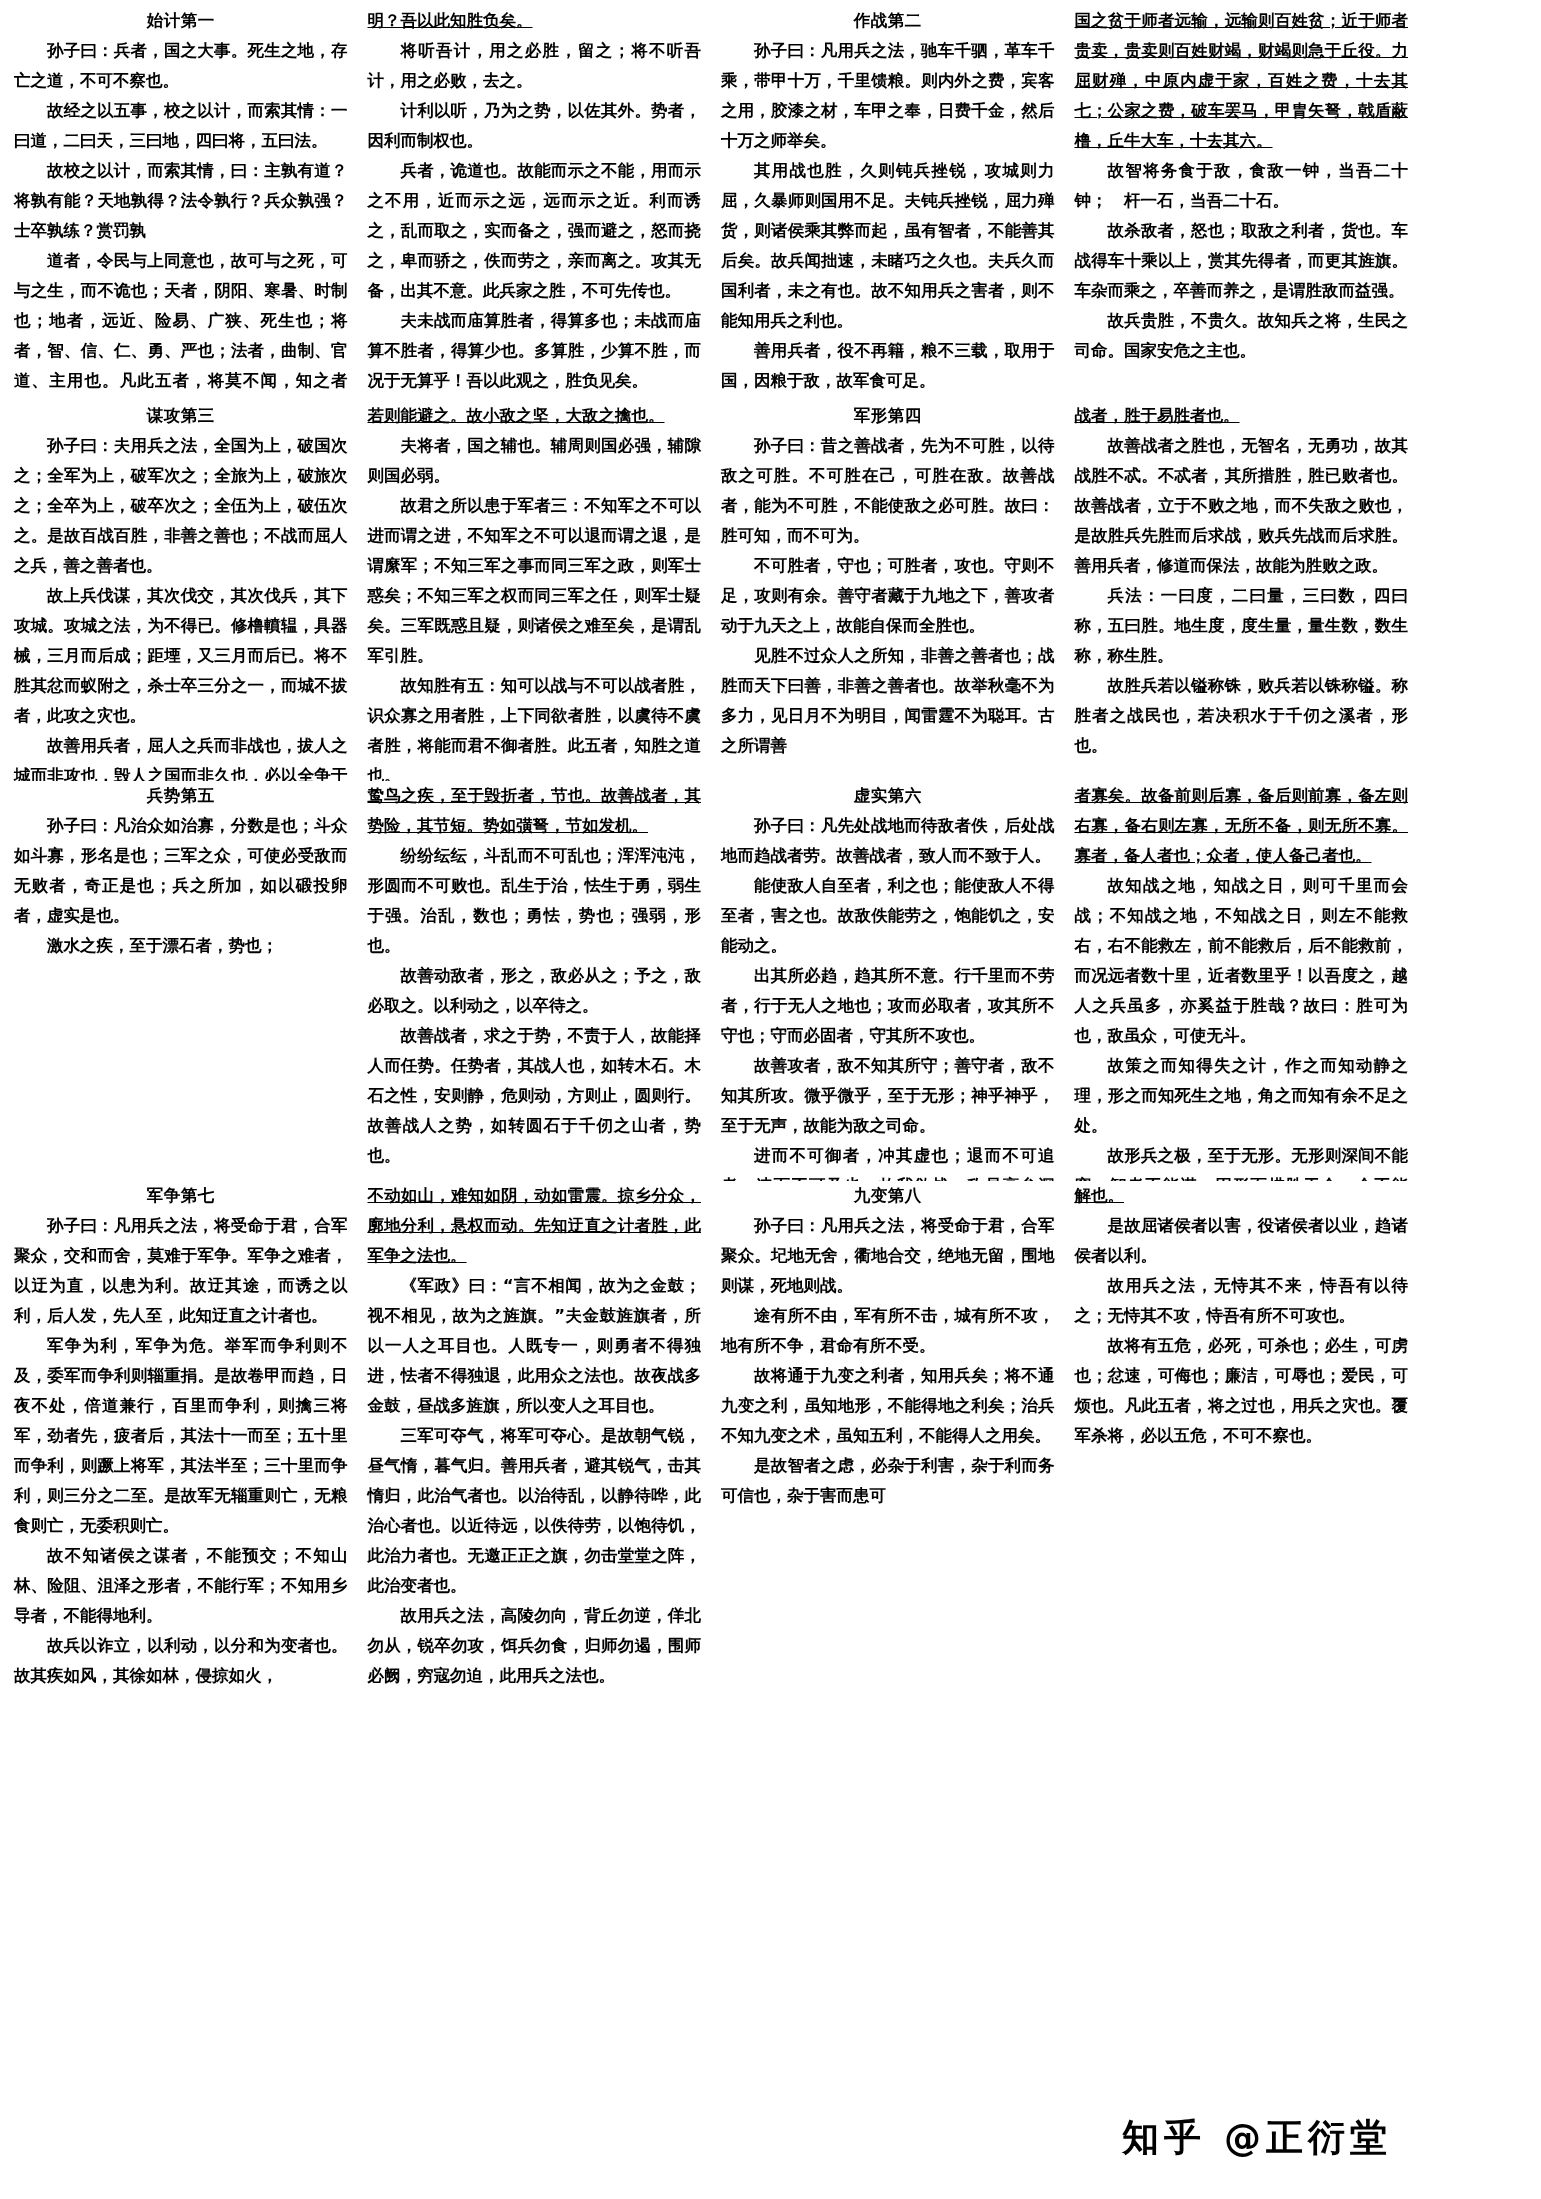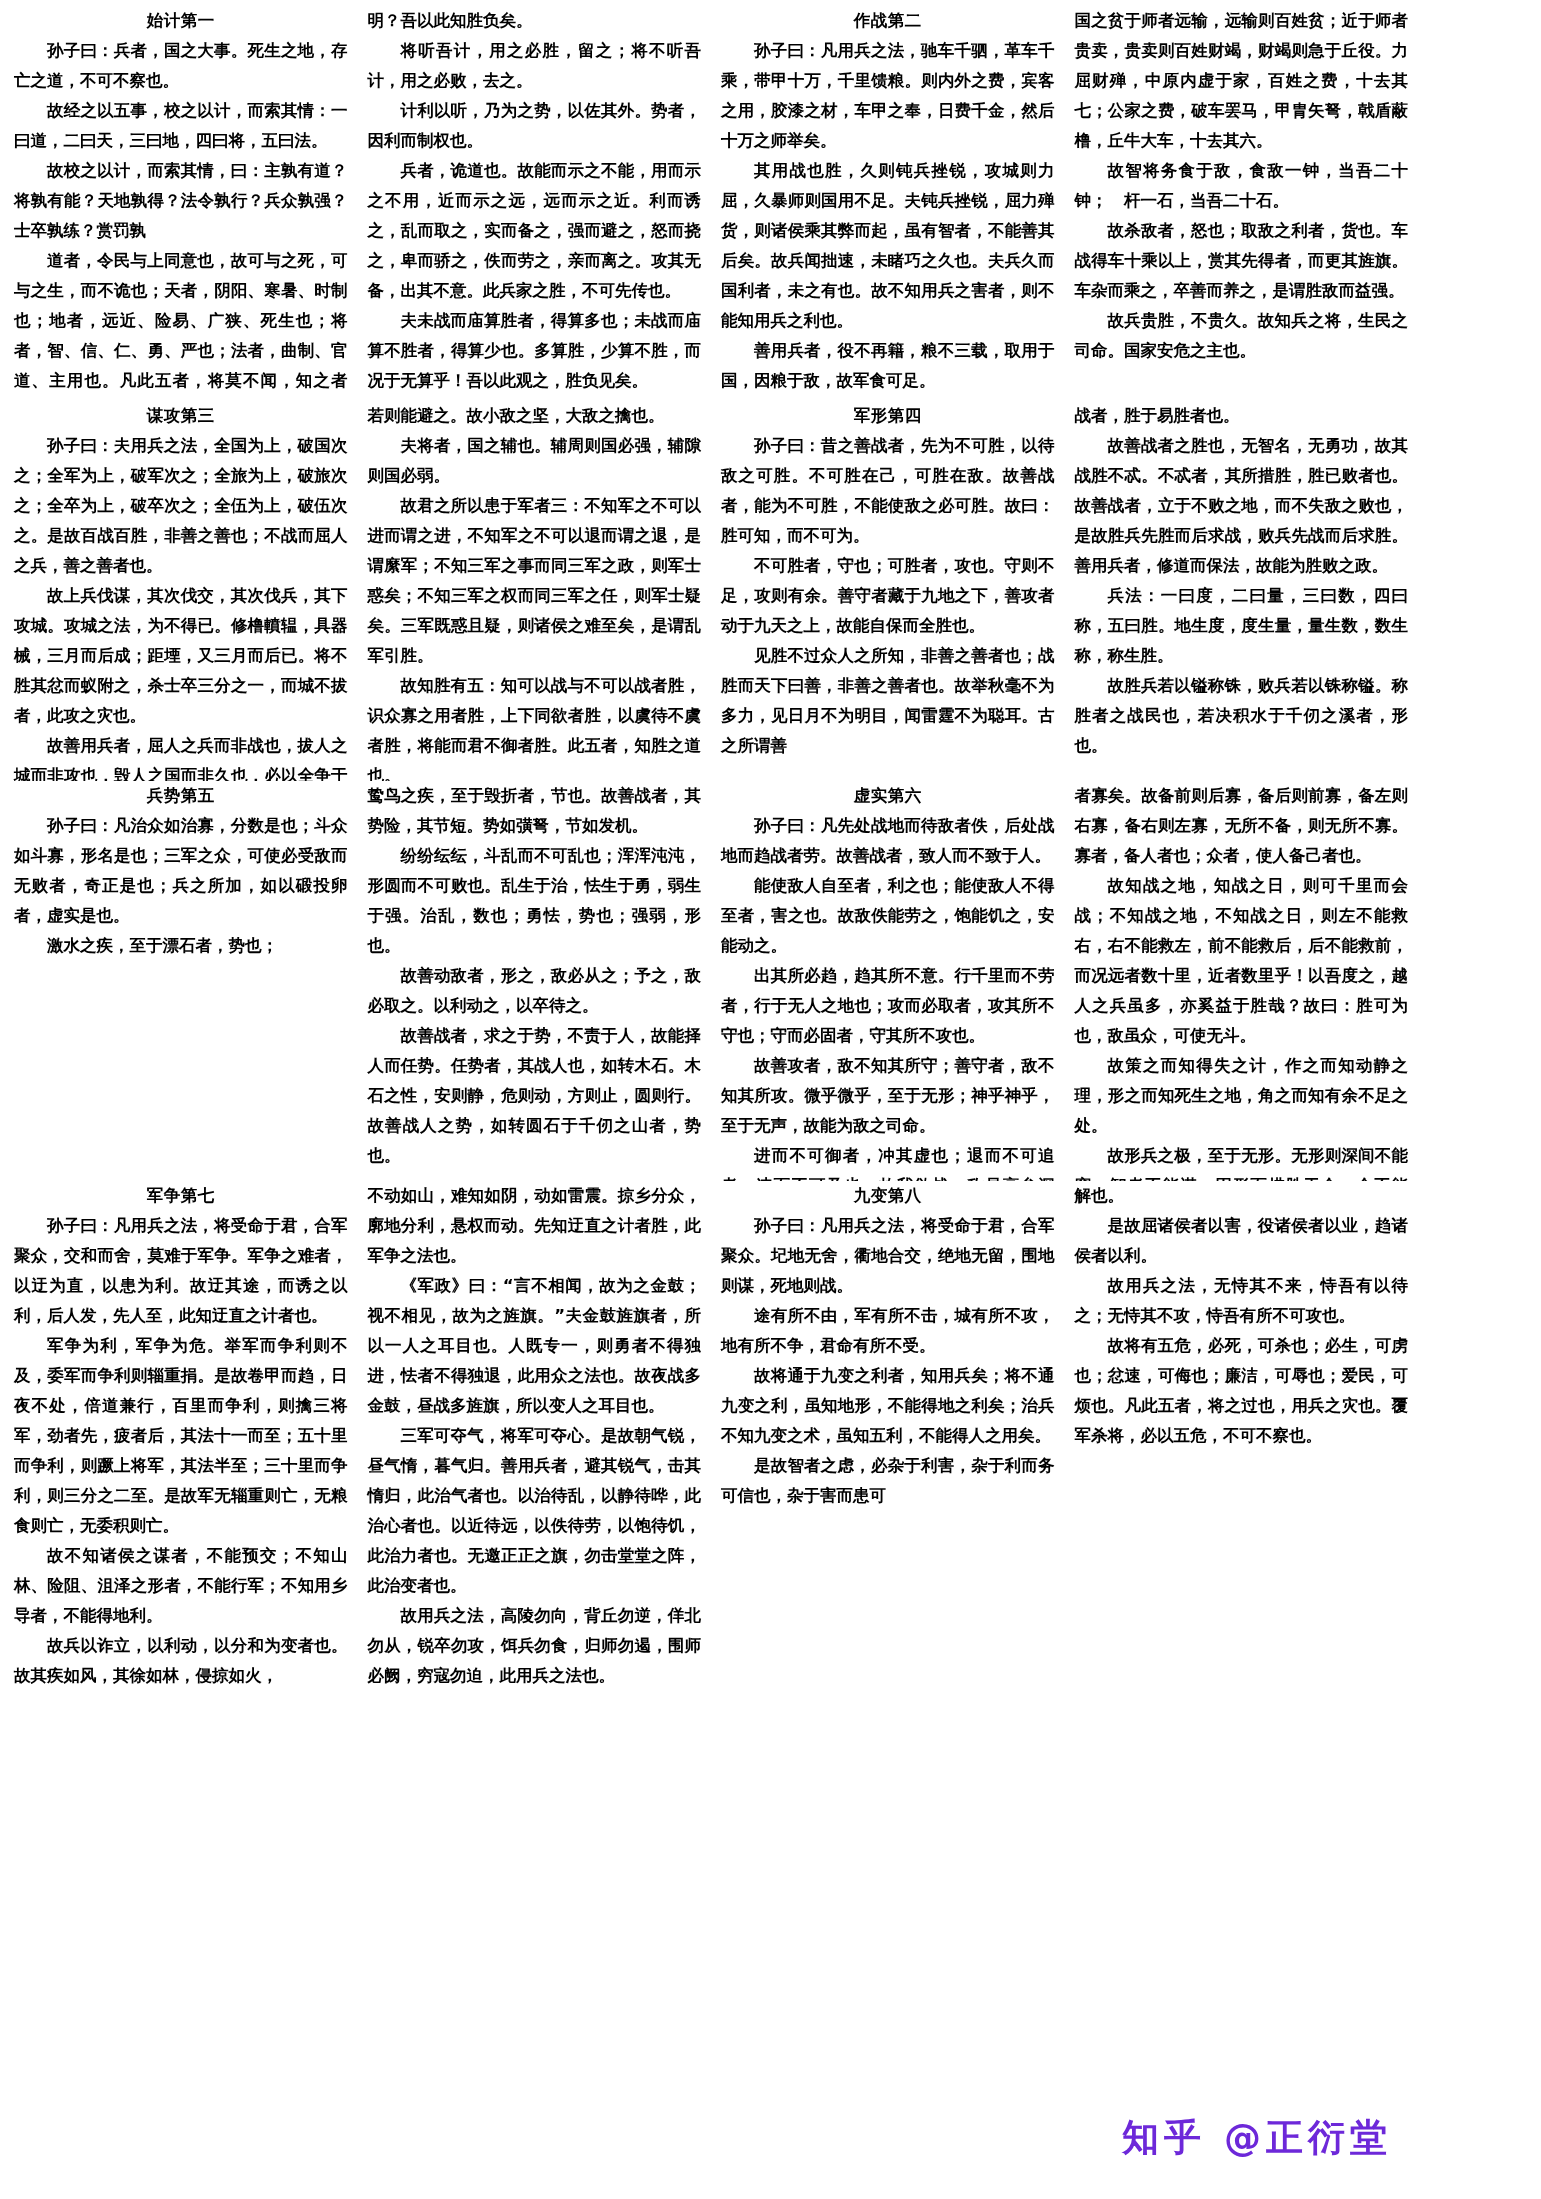--- a/index.html
+++ b/index.html
@@ -51,35 +51,36 @@
     line-height: 30px;
     text-align: justify;
     text-align-last: left;
     text-indent: 2em;
     margin: 0;
     word-break: break-all;
     letter-spacing: 0px;
   }
   .para.noindent {
     text-indent: 0;
+    text-decoration: underline;
   }
 
   
   #row1 { height: 395px; }
   #row2 { height: 380px; }
   #row3 { height: 400px; }
   #row4 { height: 1000px; justify-content: center; }
 
   .watermark {
     position: absolute;
     right: 30px;
     bottom: 36px;
     font-size: 37px;
     font-weight: bold;
-    color: #6d28d9;
+    color: #000000;
     letter-spacing: 5px;
     white-space: nowrap;
     user-select: none;
     font-family: "DejaVu Sans", "Liberation Sans", sans-serif;
   }
 </style>
 </head>
 <body>
 
 <div class="page">

